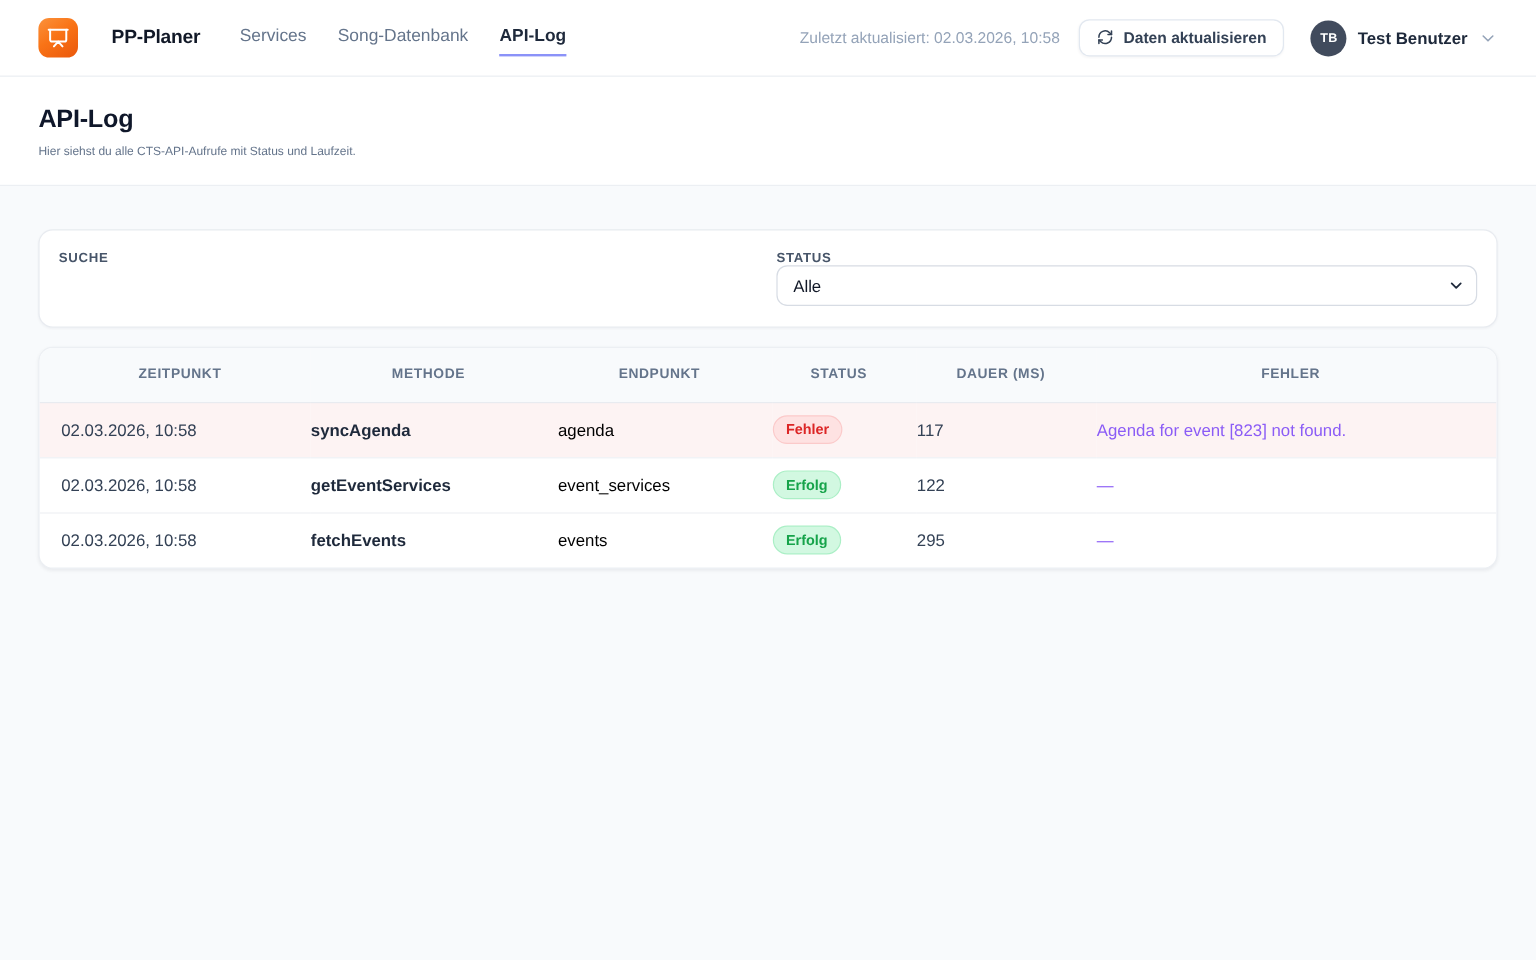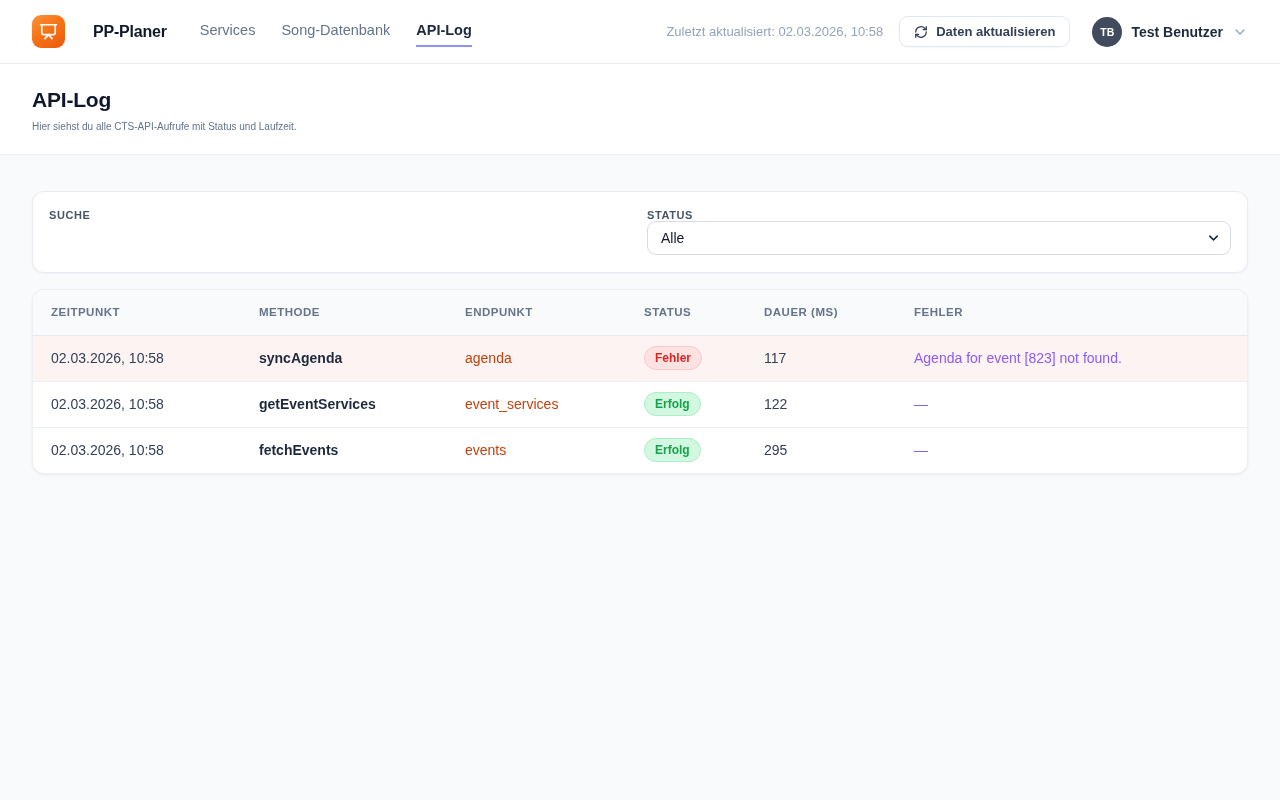--- a/index.html
+++ b/index.html
@@ -37,21 +37,21 @@
   .main-nav { display: flex; align-items: center; gap: 26px; margin-left: 33px; }
   .nav-link {
     font-size: 14.5px; color: #64748b; text-decoration: none;
     padding: 6px 0 7px; cursor: pointer; border-bottom: 2px solid transparent;
   }
   .nav-link.active { color: #1e293b; font-weight: 600; border-bottom: 2px solid #8b92f8; }
 
   .header-right { display: flex; align-items: center; gap: 16px; }
   .last-updated { font-size: 13px; color: #94a3b8; }
   .refresh-btn {
-    display: flex; align-items: center; gap: 8px;
+    display: flex; gap: 8px;
     background: #ffffff; border: 1px solid #e2e8f0; border-radius: 9px;
     padding: 7px 14px; font-size: 13px; font-weight: 600; color: #334155;
     font-family: inherit; cursor: pointer;
     box-shadow: 0 1px 2px rgba(16,24,40,0.04);
   }
   .refresh-btn svg { width: 14px; height: 14px; }
   .user-menu { display: flex; align-items: center; gap: 9px; cursor: pointer; margin-left: 6px; }
   .avatar {
     width: 30px; height: 30px; border-radius: 50%;
     background: #414b5d; color: #ffffff;
@@ -116,36 +116,36 @@
     margin-top: 16px;
     background: #ffffff;
     border: 1px solid #eceff3;
     border-radius: 12px;
     box-shadow: 0 1px 3px rgba(16,24,40,0.06);
     overflow: hidden;
   }
   table { width: 100%; border-collapse: collapse; table-layout: fixed; }
   thead tr { background: #f8fafc; }
   th {
-    text-align: left;
+    text-align: center;
     font-size: 11.5px; font-weight: 700; letter-spacing: 0.5px;
     color: #64748b; text-transform: uppercase;
     height: 45px; padding: 0 10px 0 0;
     border-bottom: 1px solid #e8ebf0;
   }
   td {
     height: 46px; padding: 0 10px 0 0;
     font-size: 14px; color: #334155;
     border-top: 1px solid #eef1f4;
   }
   tbody tr:first-child td { border-top: none; }
   th:first-child, td:first-child { padding-left: 18px; }
   tr.row-error td { background: #fdf3f3; }
   td.cell-methode { font-weight: 600; color: #1e293b; }
-  td.cell-endpunkt { color: #c2410c; }
+  td.cell-endpunkt { color: #000000; }
   td.cell-fehler { color: #8b5cf6; }
   .badge {
     display: inline-block;
     padding: 3px 10px;
     border-radius: 999px;
     font-size: 12px; font-weight: 700;
     line-height: 1.35;
   }
   .badge-error   { background: #fee2e2; color: #dc2626; border: 1px solid #fbcaca; }
   .badge-success { background: #d2f8e1; color: #16a34a; border: 1px solid #abefc6; }

